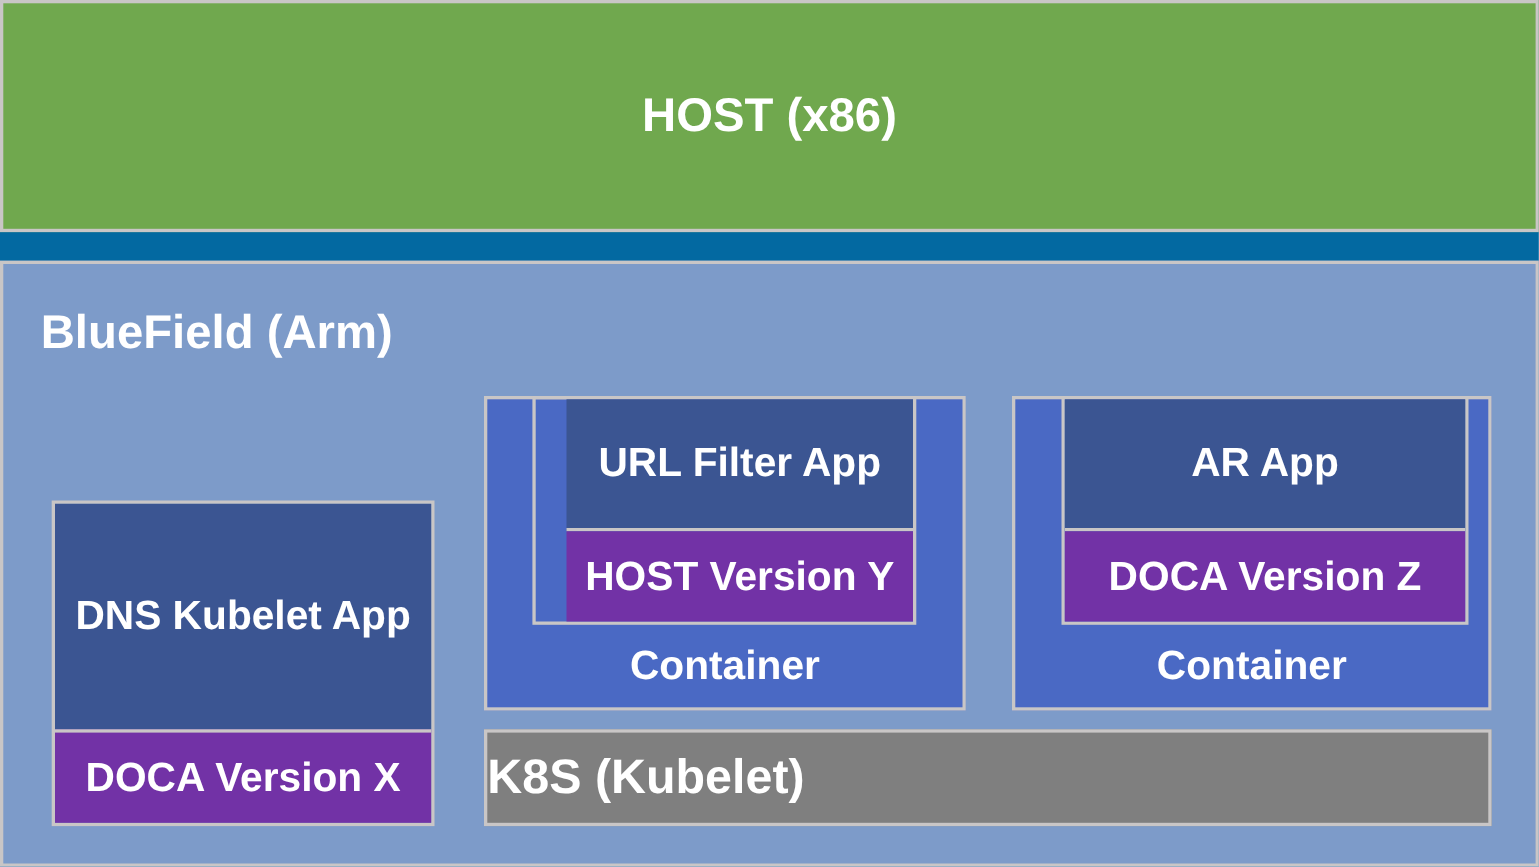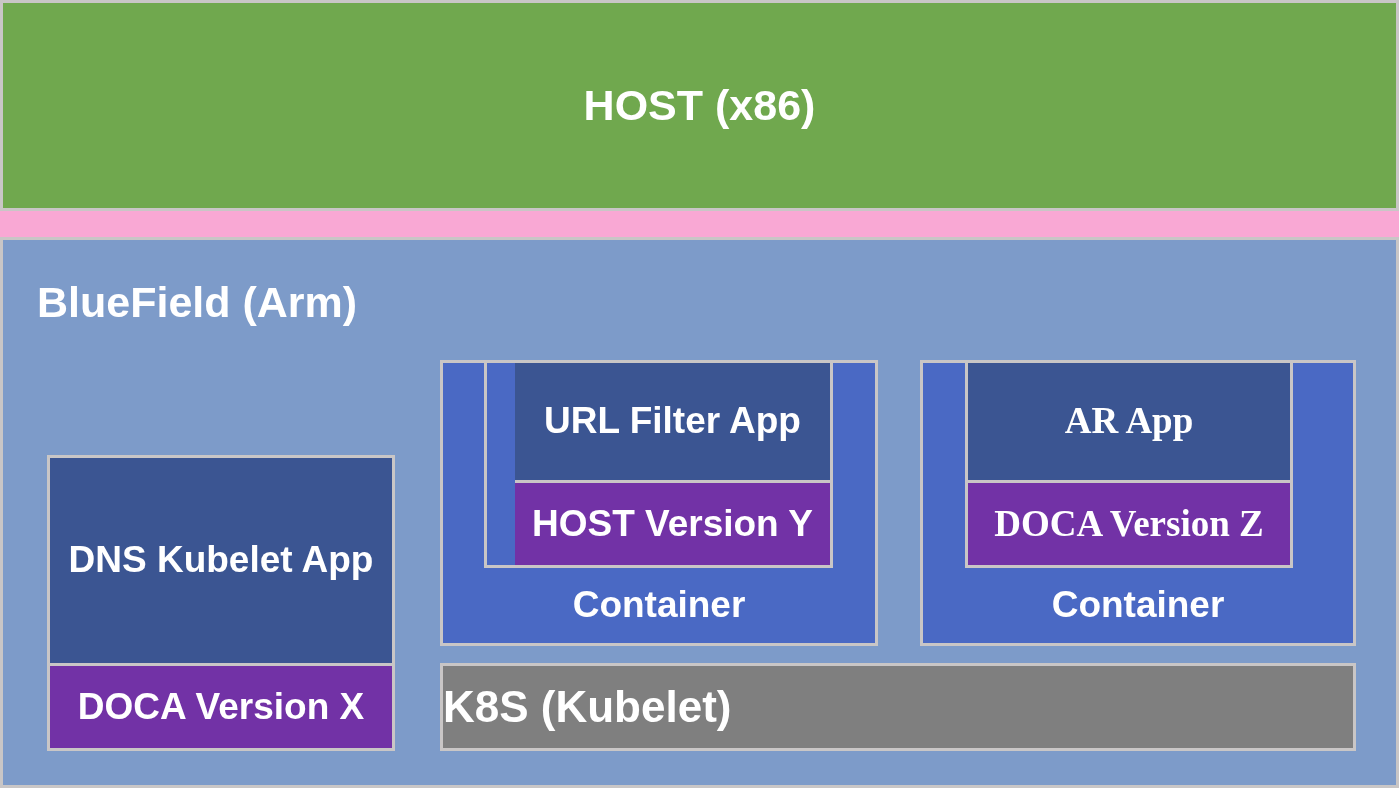--- a/index.html
+++ b/index.html
@@ -4,21 +4,21 @@
 <style>
   html, body {
     margin: 0;
     padding: 0;
     background: #ffffff;
   }
   .canvas {
     position: relative;
     width: 1399px;
     height: 788px;
-    background: #f9a8d4;
+    background: #0369a1;
     font-family: "Liberation Sans", sans-serif;
     font-weight: 700;
     color: #ffffff;
     overflow: hidden;
   }
   .box {
     position: absolute;
     box-sizing: border-box;
     border: 3px solid #c9c6c6;
   }
@@ -73,21 +73,21 @@
   }
   .container-box.mid   { left: 437px; width: 438px; }
   .container-box.right { left: 917px; width: 436px; }
   .stack {
     position: absolute;
     top: -3px;
     box-sizing: border-box;
     border: 3px solid #c9c6c6;
   }
   .container-box.mid   .stack { left: 41px; width: 349px; padding-left: 28px; }
-  .container-box.right .stack { left: 42px; width: 328px; font-family: Liberation Serif, serif; }
+  .container-box.right .stack { left: 42px; width: 370px; }
   .stack .navy { height: 117px; border-bottom: 3px solid #c9c6c6; }
   .stack .doca { height: 82px; }
   .container-label {
     position: absolute;
     left: 0; right: 0;
     top: 205px; bottom: 0;
     display: flex;
     align-items: center;
     justify-content: center;
   }

